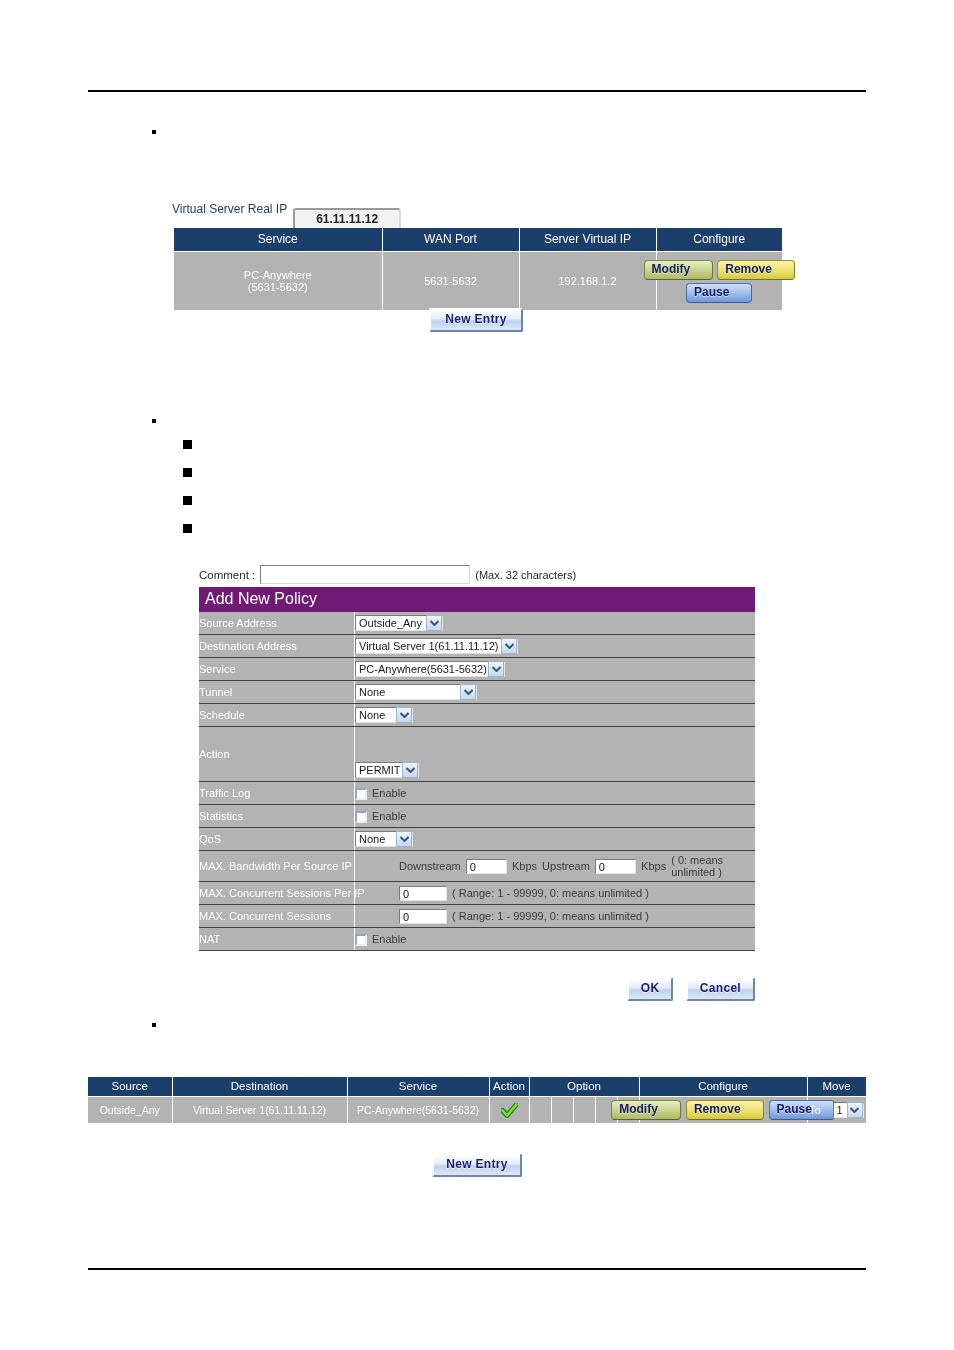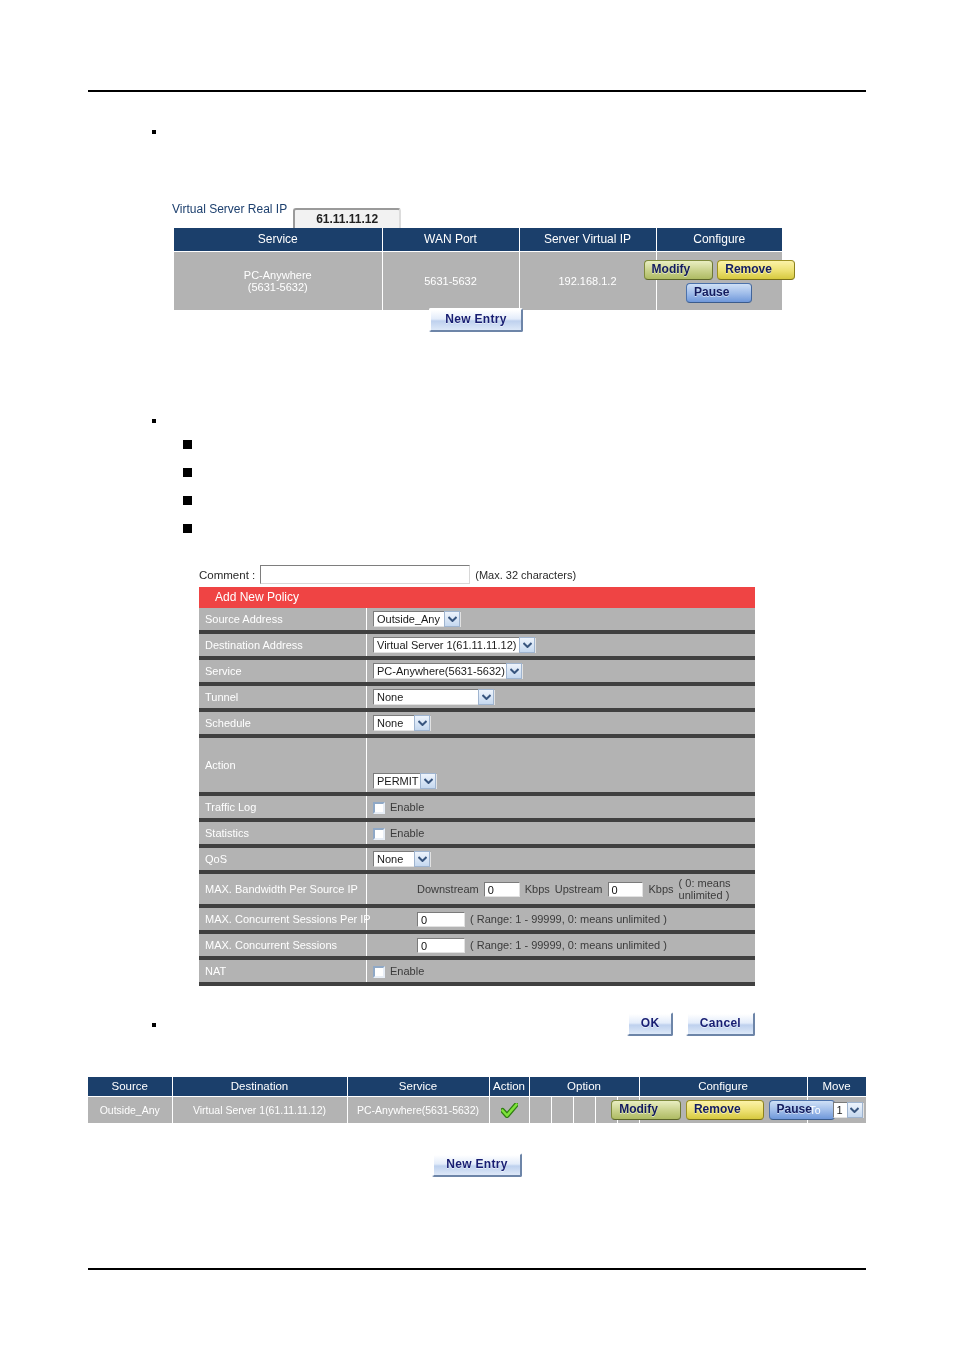--- a/index.html
+++ b/index.html
@@ -190,35 +190,35 @@
     border-color: #7e7e7e #d8d8d8 #d8d8d8 #7e7e7e;
     background: #ffffff;
     font-family: "Liberation Sans", sans-serif;
     font-size: 11px;
     padding: 1px 2px;
     box-sizing: content-box;
   }
   #comment-hint { font-size: 11px; color: #2a2a2a; }
 
   #policy-header {
-    background: #ef4444;
+    background: #701a75;
     color: #ffffff;
-    font-size: 12px;
-    padding: 3px 6px 4px 16px;
+    font-size: 16px;
+    padding: 3px 6px 4px 6px;
   }
   table#policy-table {
     border-collapse: collapse;
     width: 556px;
     table-layout: fixed;
   }
   table#policy-table td {
     background: #b3b3b3;
-    border-bottom: 4px solid #404040;
+    border-bottom: 1px solid #404040;
     border-right: 1px solid #ffffff;
-    padding: 3px 6px;
+    padding: 3px 0;
     font-size: 11px;
     color: #ffffff;
     vertical-align: middle;
     height: 16px;
   }
   table#policy-table td.val {
     border-right: none;
     color: #222222;
   }
   td.lbl { width: 155px; white-space: nowrap; }

